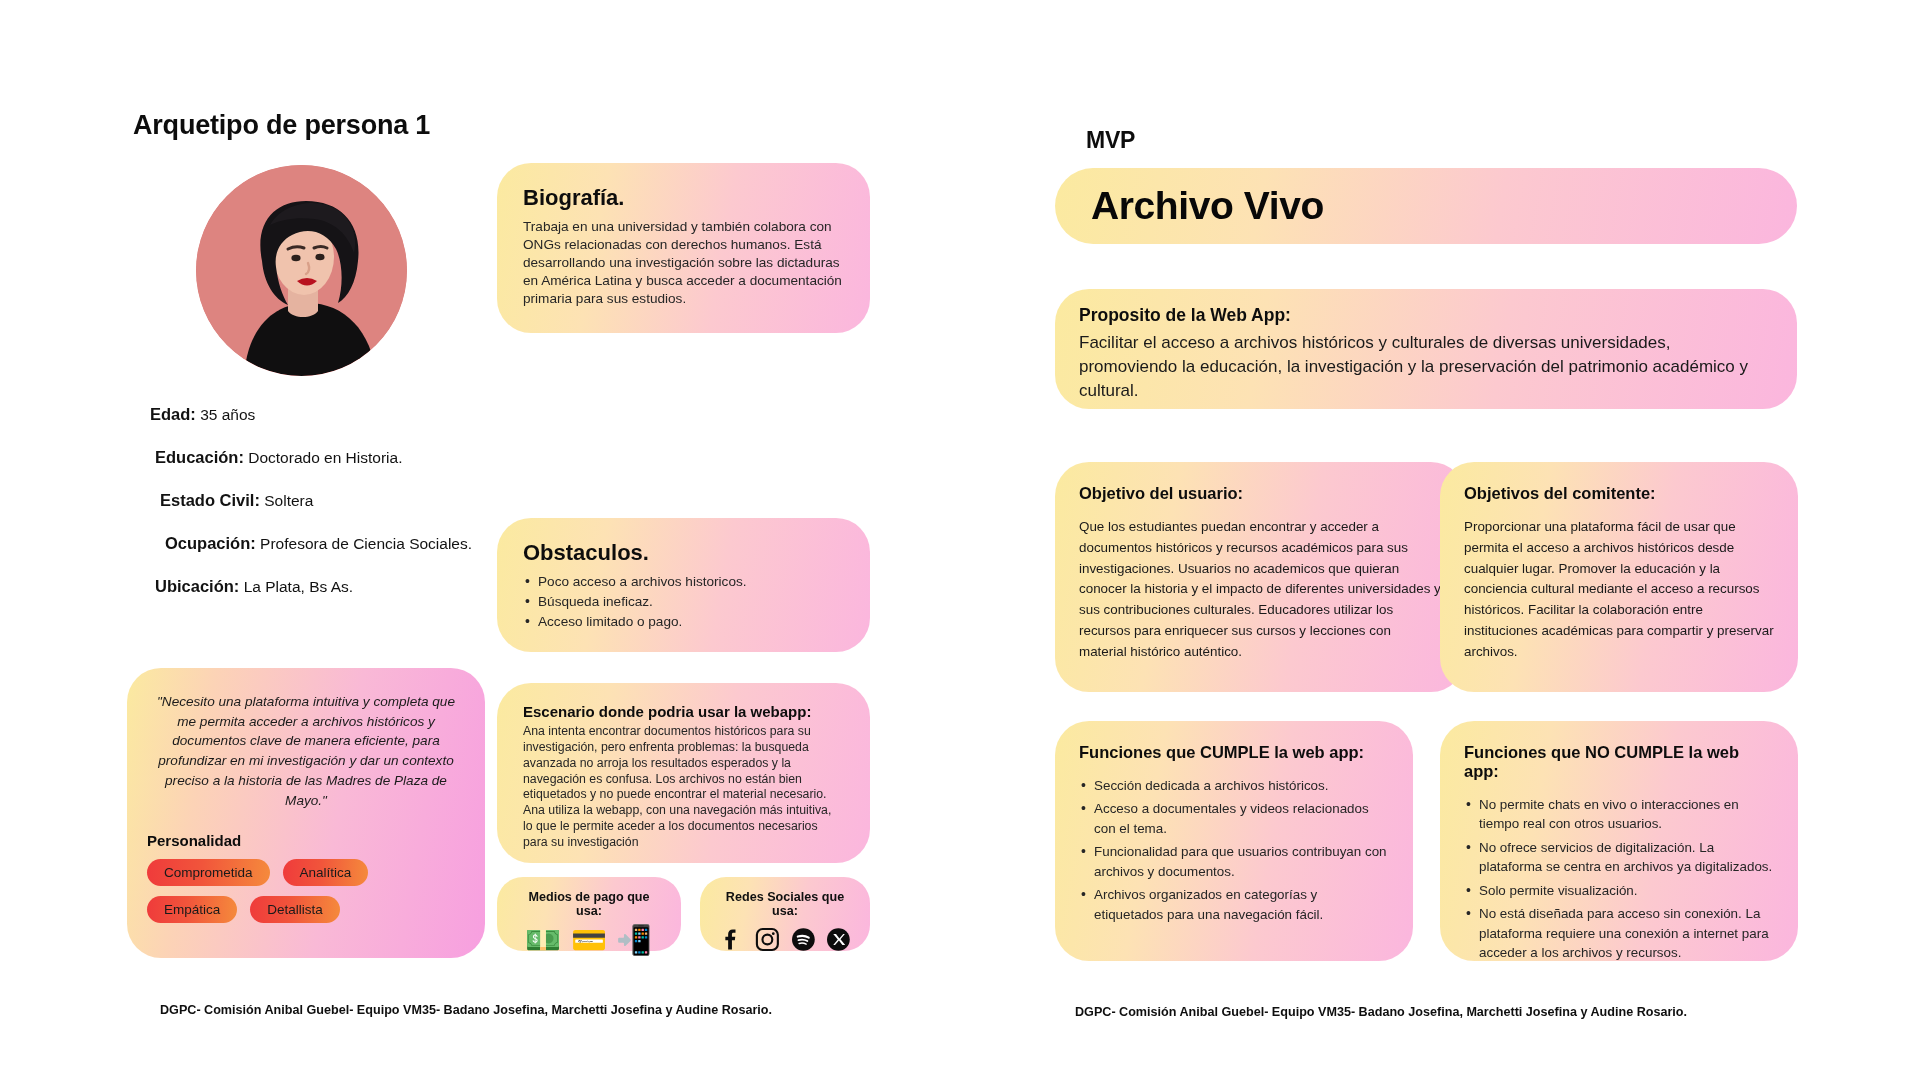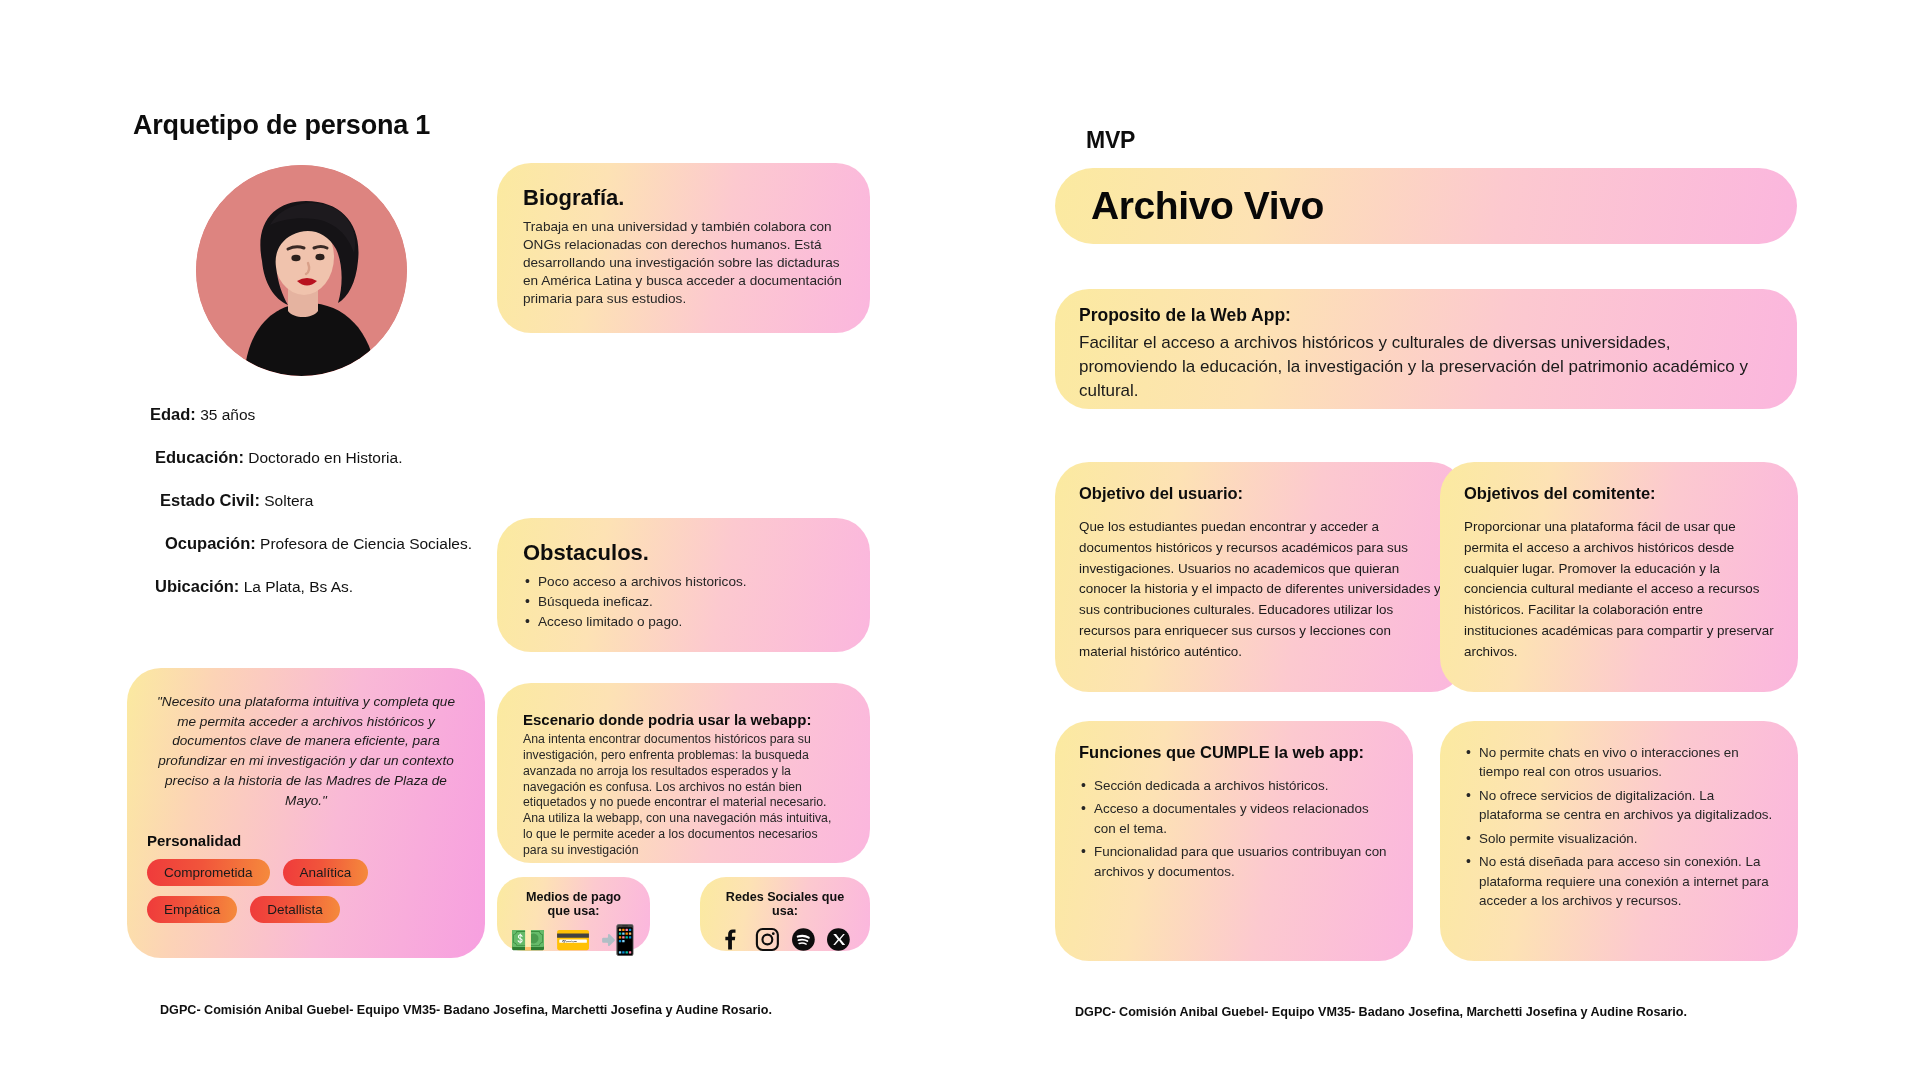--- a/index.html
+++ b/index.html
@@ -197,26 +197,26 @@
     <div class="tag-row">
       <span class="tag">Comprometida</span>
       <span class="tag">Analítica</span>
     </div>
     <div class="tag-row">
       <span class="tag">Empática</span>
       <span class="tag">Detallista</span>
     </div>
   </div>
 
-  <div class="card scenario" style="left:497px; top:683px; width:373px; height:180px; padding:28px 26px 16px;">
+  <div class="card scenario" style="left:497px; top:683px; width:373px; height:180px; padding:20px 26px 16px;">
     <h3>Escenario donde podria usar la webapp:</h3>
     <p>Ana intenta encontrar documentos históricos para su investigación, pero enfrenta problemas: la busqueda avanzada no arroja los resultados esperados y la navegación es confusa. Los archivos no están bien etiquetados y no puede encontrar el material necesario. Ana utiliza la webapp, con una navegación más intuitiva, lo que le permite aceder a los documentos necesarios para su investigación</p>
   </div>
 
-  <div class="card mini-card" style="left:497px; top:877px; width:153px; height:74px;">
+  <div class="card mini-card" style="left:497px; top:877px; width:184px; height:74px;">
     <div class="mini-title">Medios de pago que usa:</div>
     <div class="icon-row">
       <span class="emoji-ic">💵</span>
       <span class="emoji-ic">💳</span>
       <span class="emoji-ic">📲</span>
     </div>
   </div>
 
   <div class="card mini-card" style="left:700px; top:877px; width:170px; height:74px;">
     <div class="mini-title">Redes Sociales que usa:</div>
@@ -264,24 +264,26 @@
     <h3>Objetivos del comitente:</h3>
     <p> Proporcionar una plataforma fácil de usar que permita el acceso a archivos históricos desde cualquier lugar.  Promover la educación y la conciencia cultural mediante el acceso a recursos históricos. Facilitar la colaboración entre instituciones académicas para compartir y preservar archivos.</p>
   </div>
 
   <div class="card mvp-card" style="left:1055px; top:721px; width:358px; height:240px; padding:22px 24px;">
     <h3>Funciones que CUMPLE la web app:</h3>
     <ul>
       <li>Sección dedicada a archivos  históricos.</li>
       <li>Acceso a documentales y videos relacionados con el tema.</li>
       <li>Funcionalidad para que usuarios contribuyan con archivos y documentos.</li>
+      <li>Archivos organizados en categorías y etiquetados para una navegación fácil.</li>
     </ul>
   </div>
 
   <div class="card mvp-card" style="left:1440px; top:721px; width:358px; height:240px; padding:22px 24px;">
+    <h3>Funciones que NO CUMPLE la web app:</h3>
     <ul>
       <li>No permite chats en vivo o interacciones en tiempo real con otros usuarios.</li>
       <li>No ofrece servicios de digitalización. La plataforma se centra en archivos ya digitalizados.</li>
       <li>Solo permite visualización.</li>
       <li>No está diseñada para acceso sin conexión. La plataforma requiere una conexión a internet para acceder a los archivos y recursos.</li>
     </ul>
   </div>
 
   <div class="footer" style="left:1075px; top:1005px;">DGPC- Comisión Anibal Guebel- Equipo VM35-  Badano Josefina, Marchetti Josefina y Audine Rosario.</div>
 

